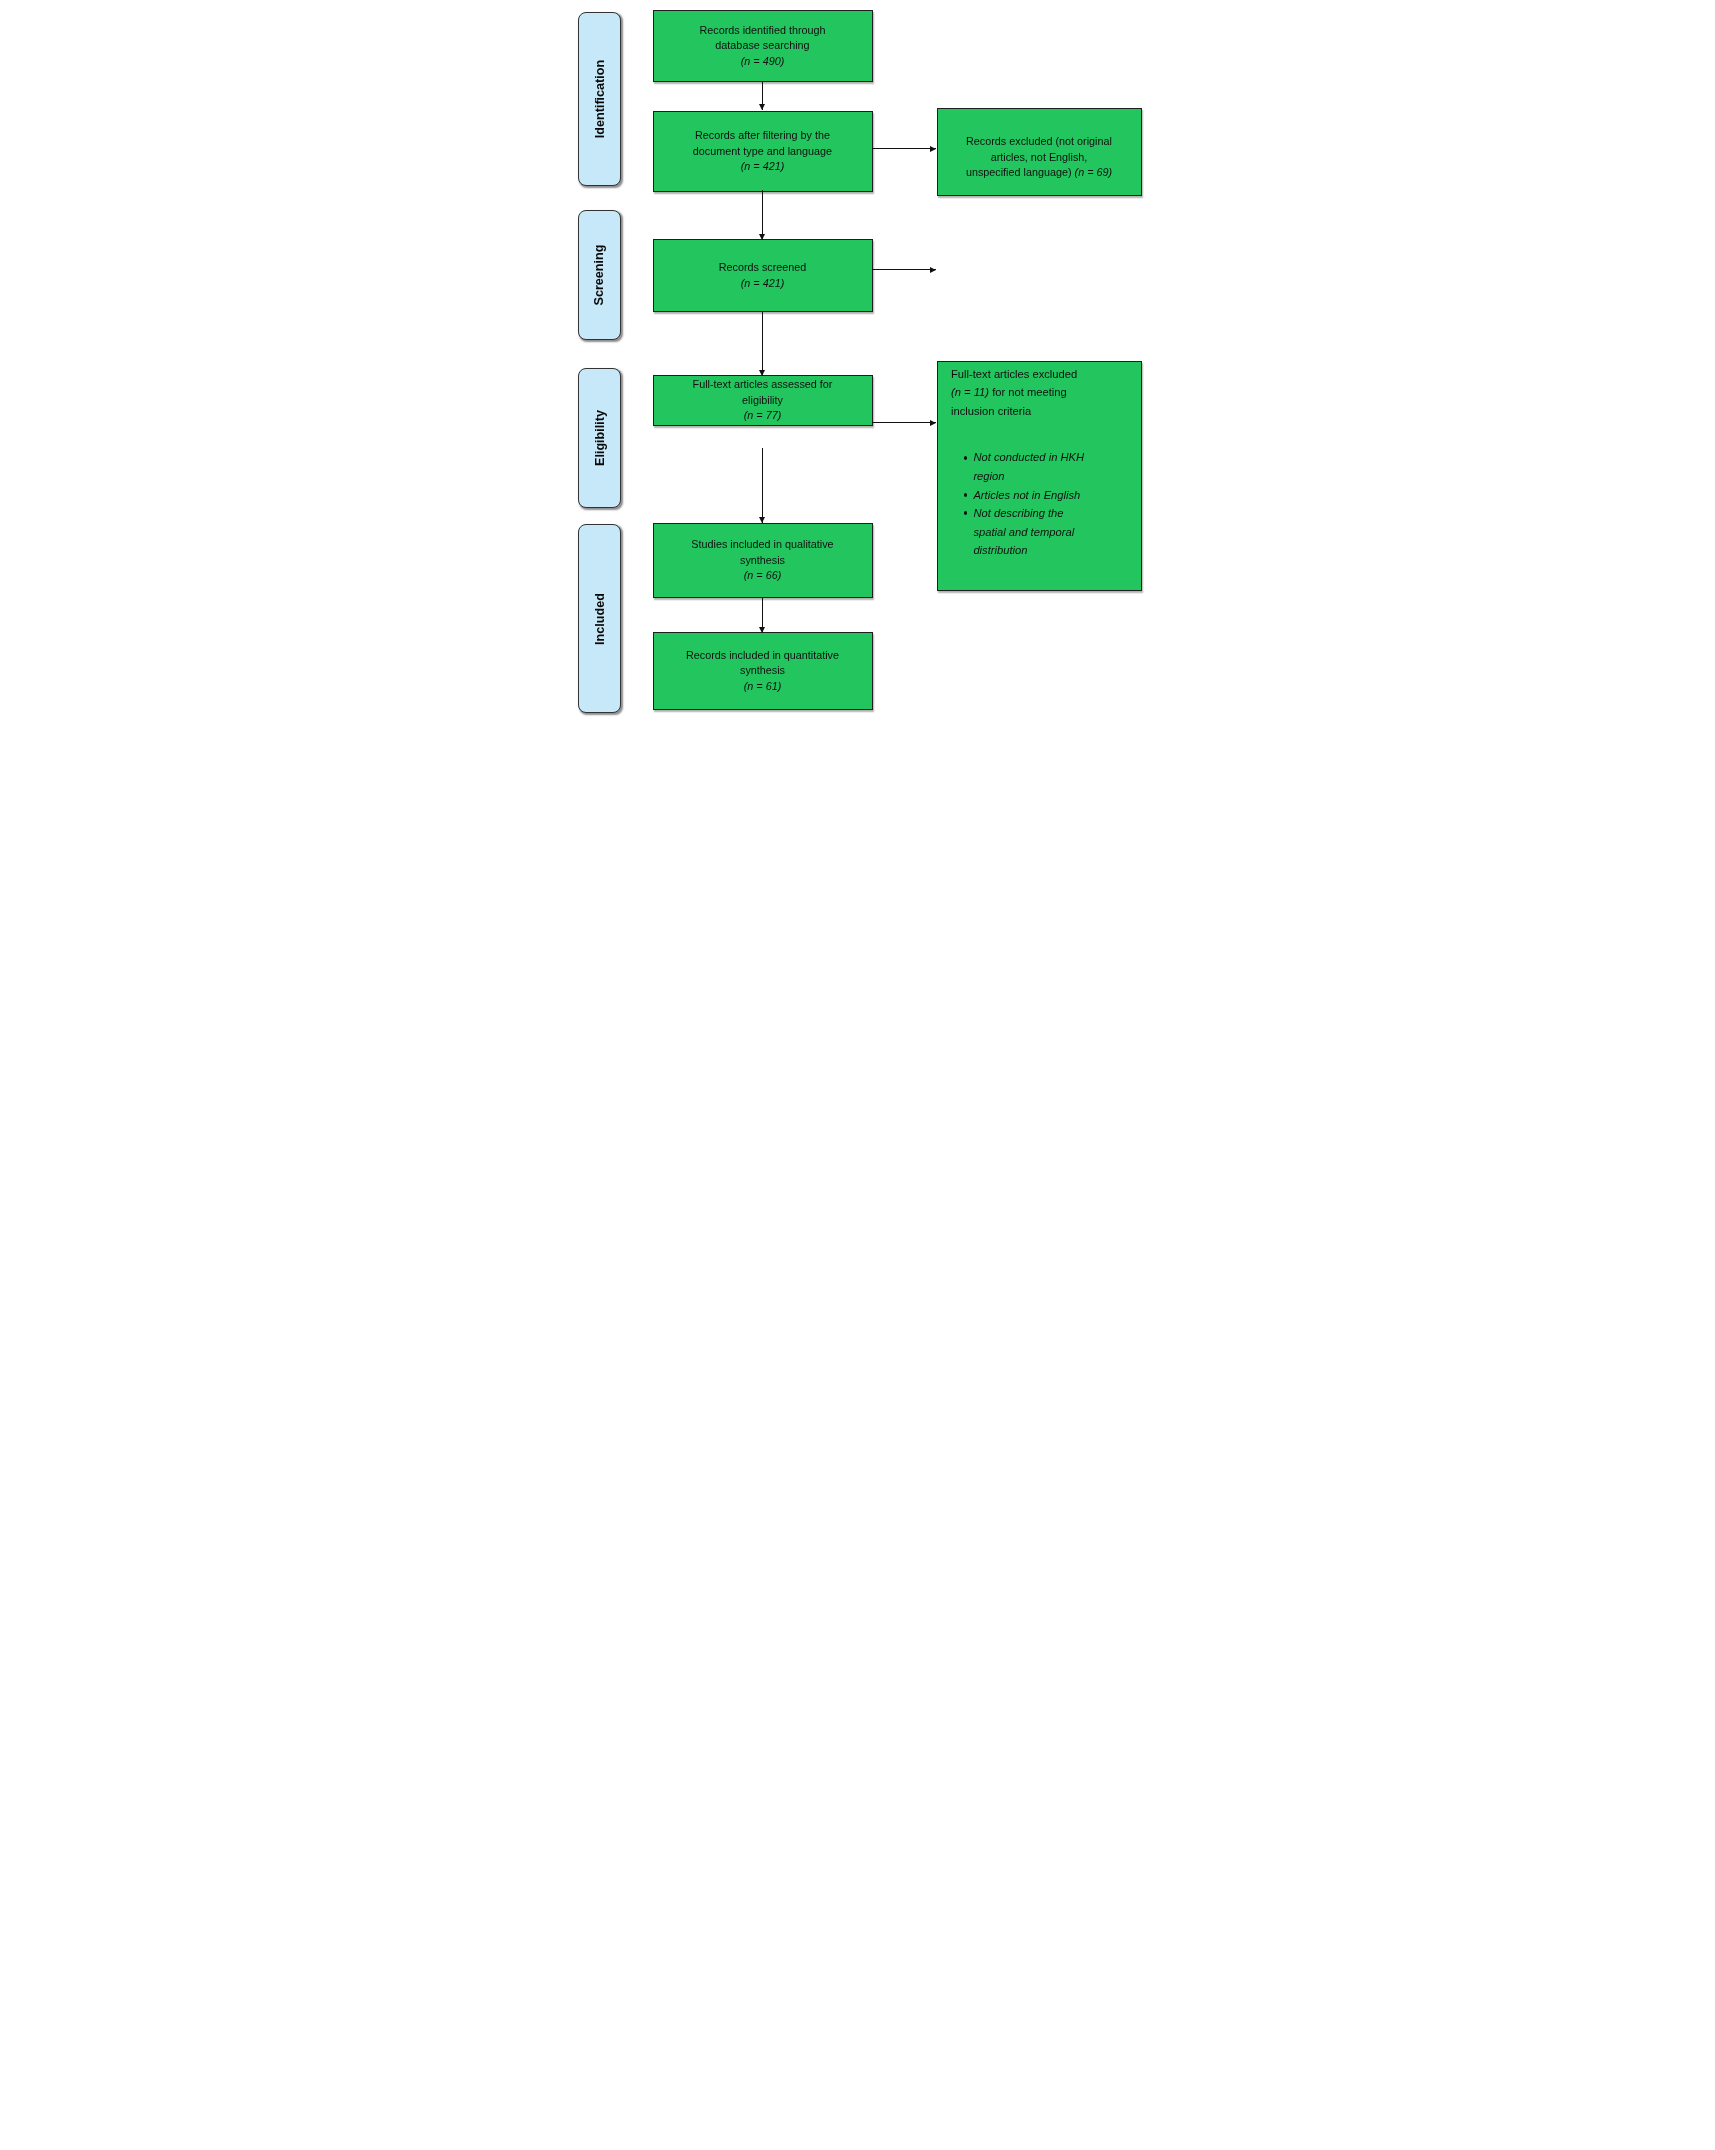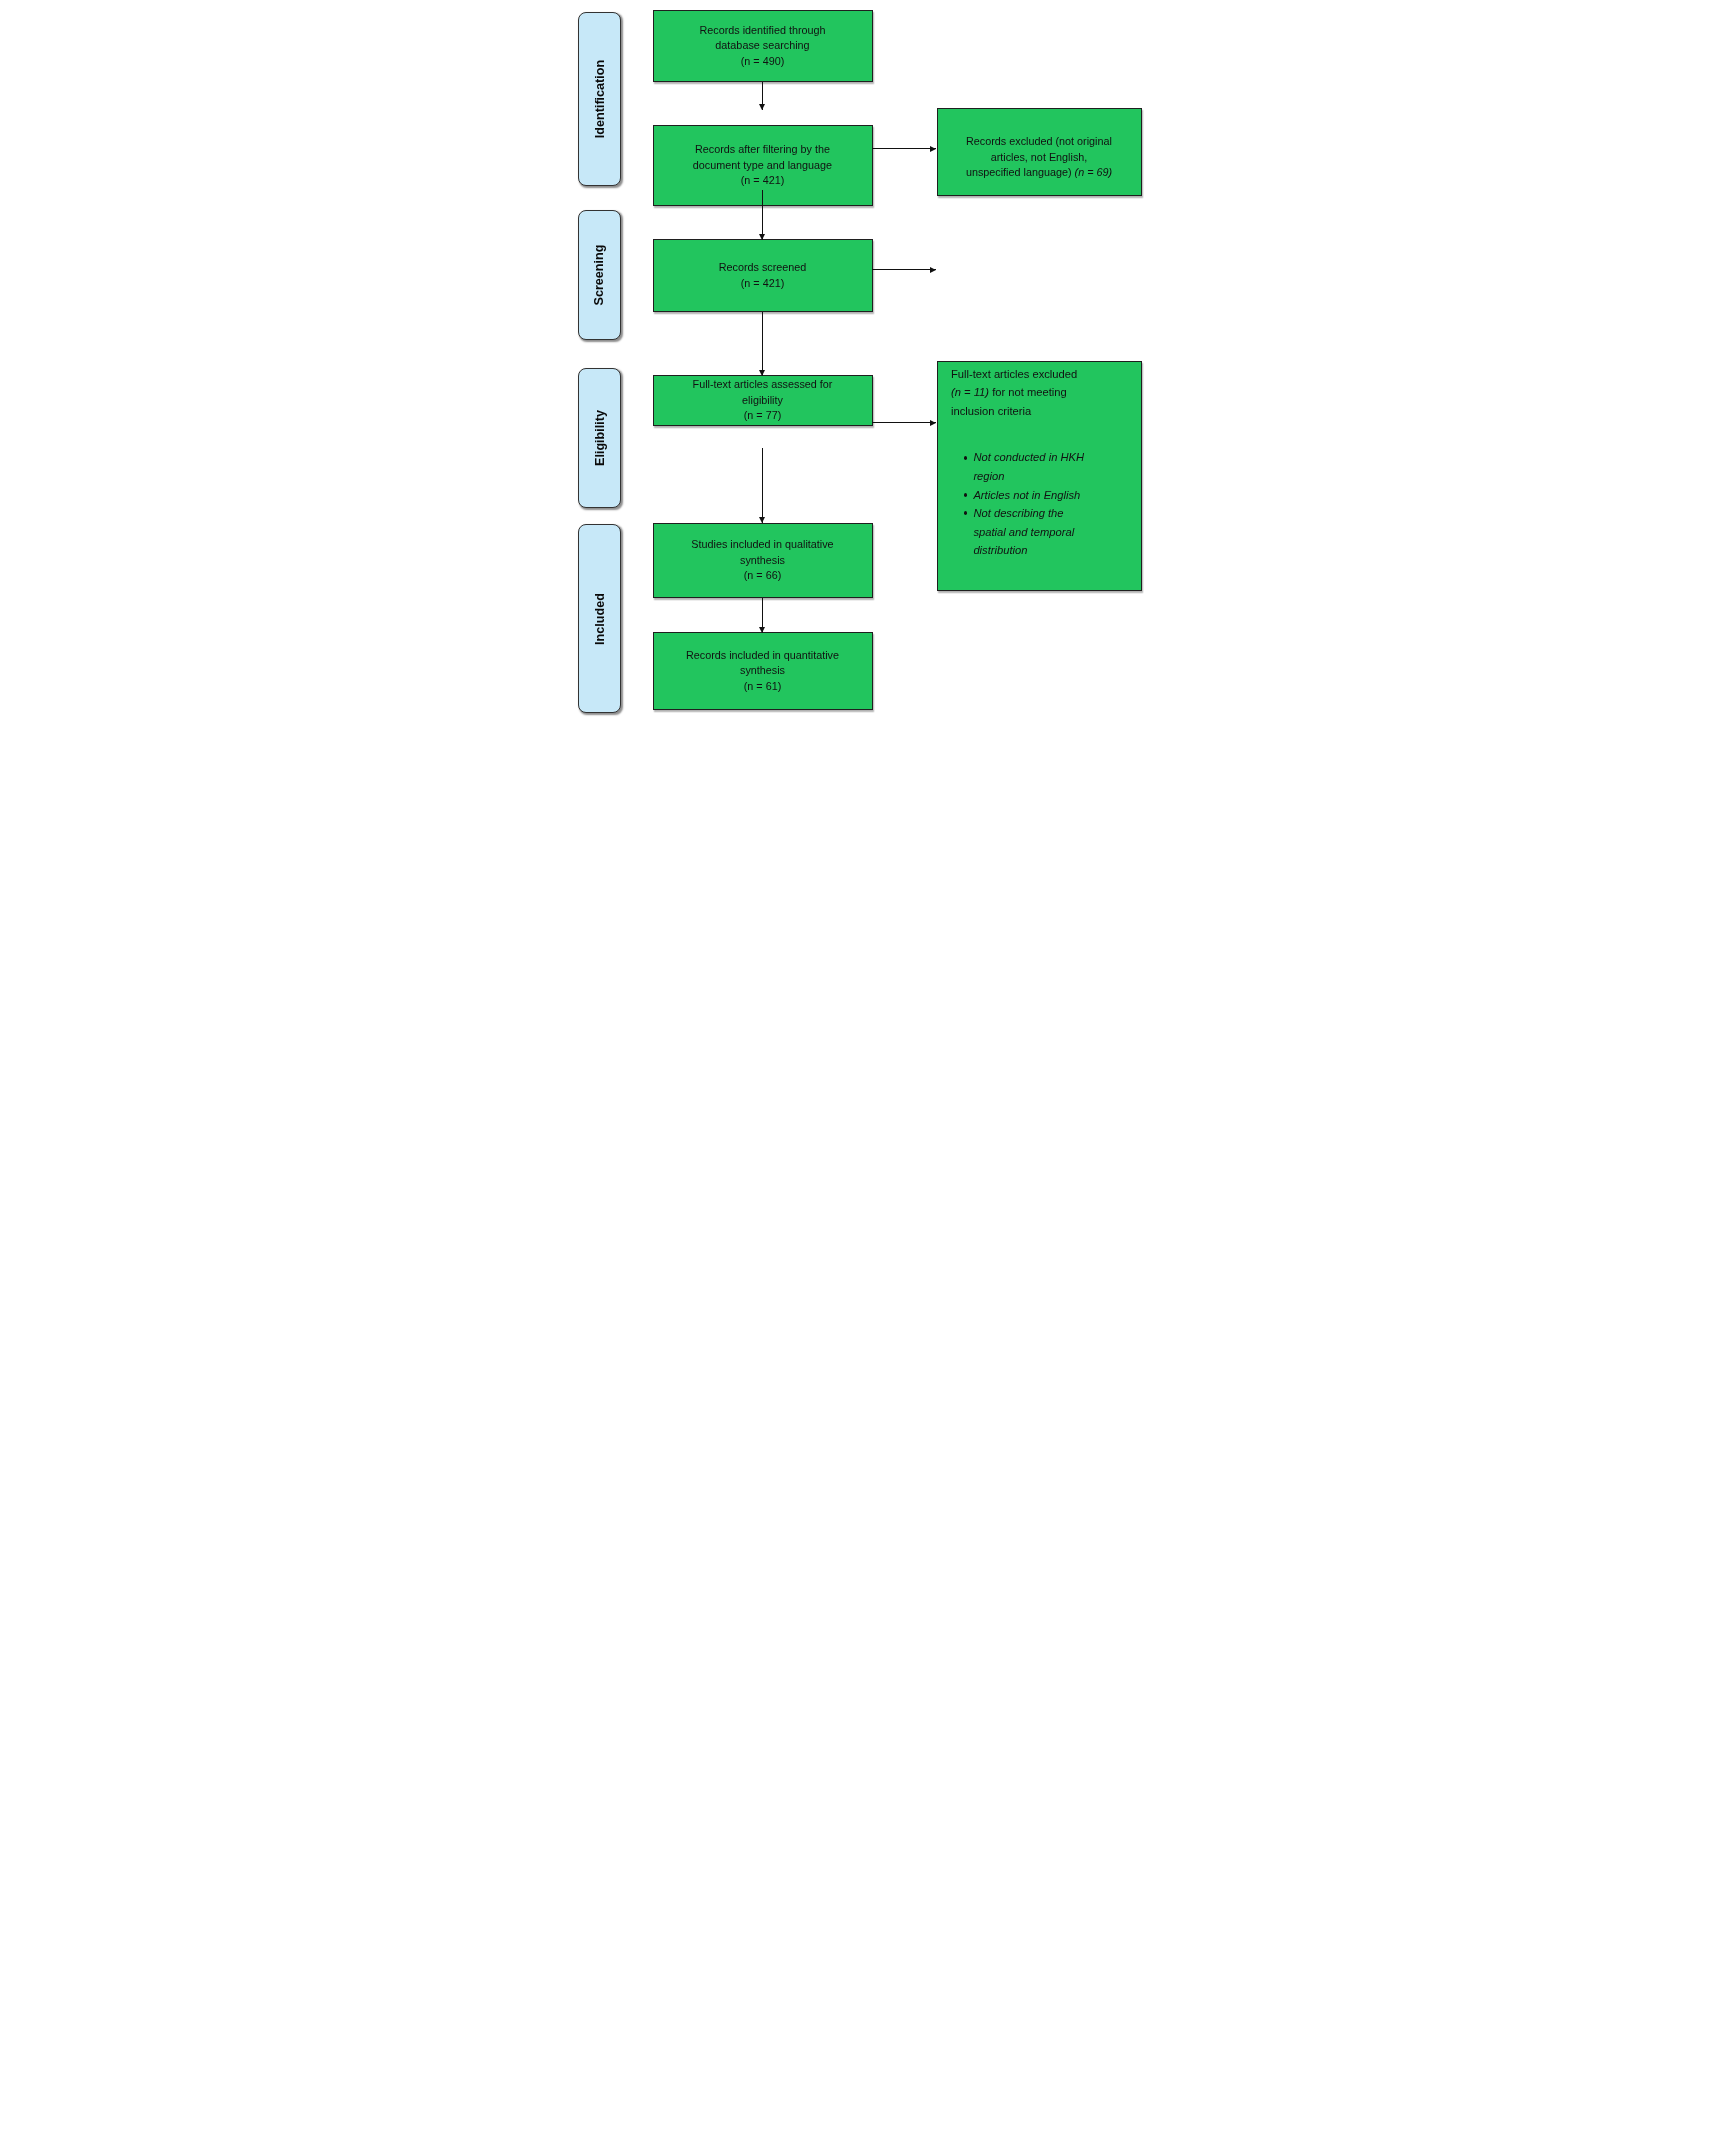--- a/index.html
+++ b/index.html
@@ -15,21 +15,21 @@
                font-size:12.6px;color:#0a0a0a;}
 
   
   .box{position:absolute;background:#22c55e;border:1.3px solid #1f1f1f;
        box-shadow:1.3px 1.8px 1.3px rgba(0,0,0,0.30);
        display:flex;flex-direction:column;align-items:center;justify-content:center;
        text-align:center;font-size:10.8px;line-height:1.45;box-sizing:border-box;}
   .mid{left:81px;width:220px;}
   .rt{left:365px;width:205px;}
   .txt{white-space:pre-line;}
-  .nline{white-space:pre-line;}
+  .nline{font-style:italic;white-space:pre-line;}
   .it{font-style:italic;}
 
   
   .box.r3{align-items:flex-start;justify-content:flex-start;text-align:left;
           font-size:11.2px;line-height:1.66;padding:2.7px 8px 4.5px 13.5px;}
   .r3 .pre{white-space:pre-line;}
   ul.blts{list-style:none;margin:28px 0 0 0;padding:0;}
   ul.blts li{position:relative;padding-left:22.4px;white-space:pre-line;font-style:italic;}
   ul.blts li .dot{position:absolute;left:12.6px;top:7.2px;width:3.6px;height:4px;
                   border-radius:50%;background:#111111;}
@@ -61,21 +61,21 @@
   <div class="stage" style="top:524px;height:189px;">
     <span class="stage-label">Included</span>
   </div>
 
   <div class="box mid" style="top:10px;height:72px;">
     <span class="txt">Records identified through
 database searching</span>
     <div class="nline">(n = 490)</div>
   </div>
 
-  <div class="box mid" style="top:125px;height:81px;align-items:center;">
+  <div class="box mid" style="top:111px;height:81px;align-items:center;">
     <span class="txt">Records after filtering by the
 document type and language</span>
     <div class="nline">(n = 421)</div>
   </div>
 
   <div class="box mid" style="top:239px;height:73px;">
     <span class="txt">Records screened</span>
     <div class="nline">(n = 421)</div>
   </div>
 

